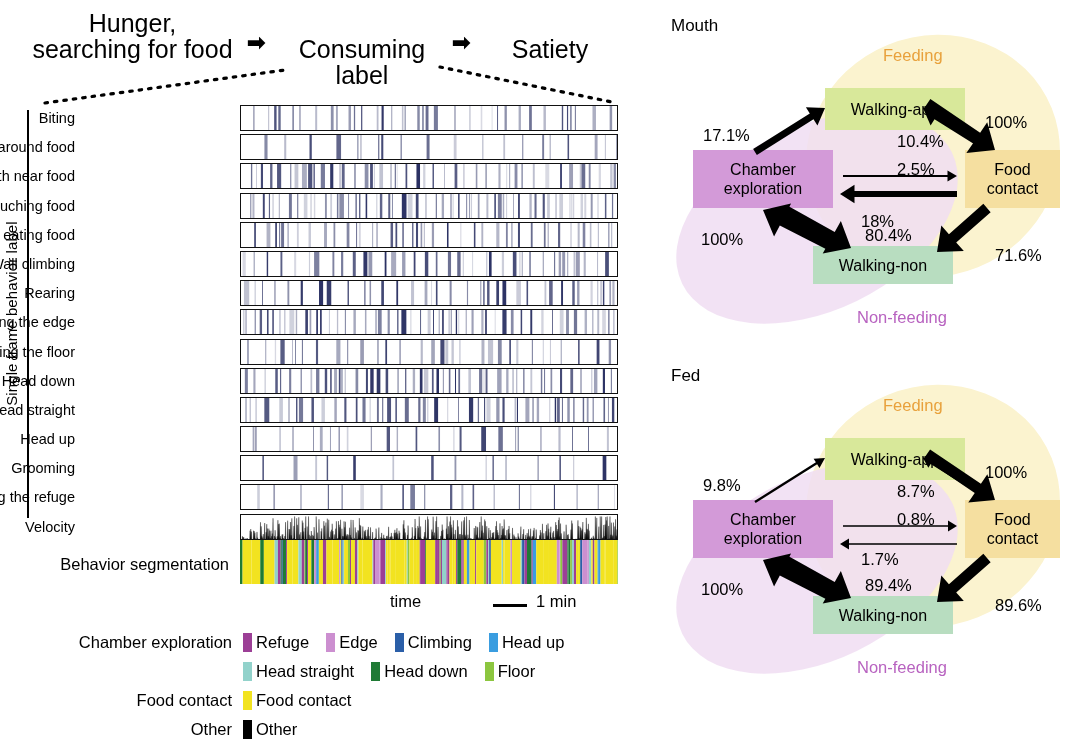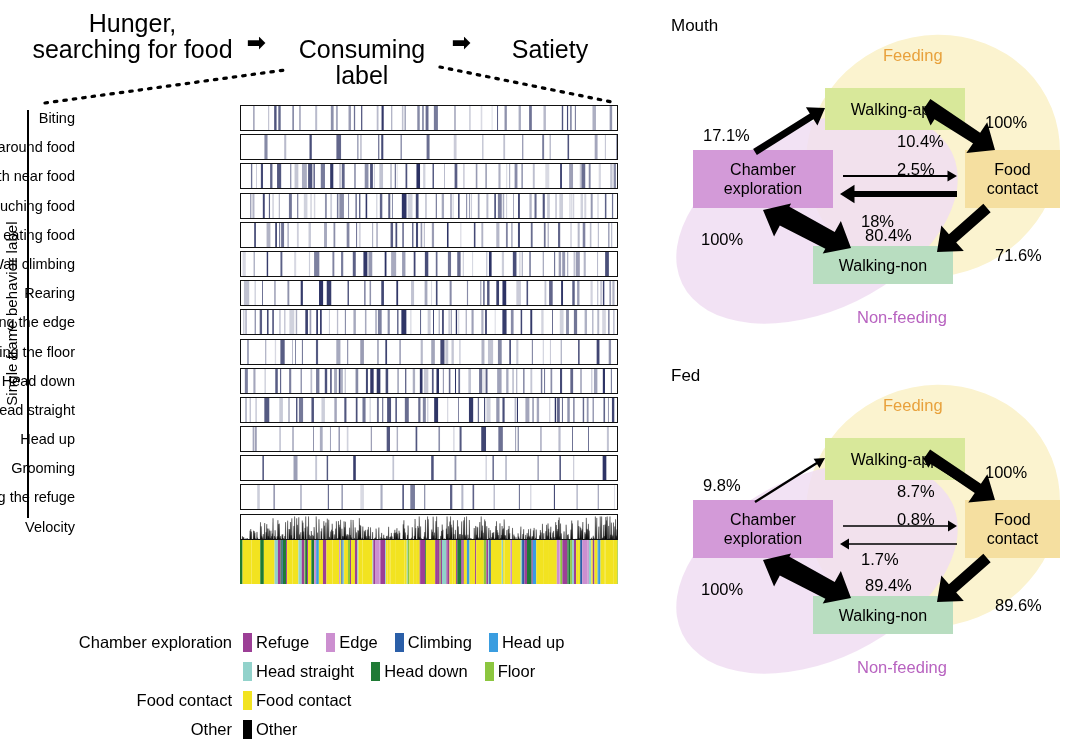--- a/index.html
+++ b/index.html
@@ -723,20 +723,21 @@
         </div>
       </div>
       <div class="rrow">
         <div class="rlabel">Velocity</div>
         <div class="vtrack"><svg viewBox="0 0 378 26" preserveAspectRatio="none">
             <path d="M0,26 L0.0,25.7 L0.3,26 L0.7,24.5 L1.0,26 L1.4,21.3 L1.8,26 L2.1,22.1 L2.4,26 L2.8,22.5 L3.1,26 L3.5,24.0 L3.9,26 L4.2,25.7 L4.5,26 L4.9,23.6 L5.3,26 L5.6,24.0 L6.0,26 L6.3,23.2 L6.7,26 L7.0,24.6 L7.4,26 L7.7,24.5 L8.1,26 L8.4,25.8 L8.8,26 L9.1,15.8 L9.4,26 L9.8,14.1 L10.1,26 L10.5,16.7 L10.8,26 L11.2,24.5 L11.5,26 L11.9,25.9 L12.2,26 L12.6,15.8 L12.9,26 L13.3,16.2 L13.6,26 L14.0,17.8 L14.3,26 L14.7,23.6 L15.0,26 L15.4,24.5 L15.7,26 L16.1,17.0 L16.4,26 L16.8,22.8 L17.1,26 L17.5,24.8 L17.8,26 L18.2,25.9 L18.5,26 L18.9,25.9 L19.2,26 L19.6,7.3 L19.9,26 L20.3,11.4 L20.6,26 L21.0,20.9 L21.3,26 L21.7,22.6 L22.0,26 L22.4,19.2 L22.7,26 L23.1,25.9 L23.4,26 L23.8,8.1 L24.1,26 L24.5,24.0 L24.8,26 L25.2,17.3 L25.5,26 L25.9,9.2 L26.2,26 L26.6,13.6 L26.9,26 L27.3,21.2 L27.6,26 L28.0,13.7 L28.3,26 L28.7,15.6 L29.0,26 L29.4,23.1 L29.7,26 L30.1,15.8 L30.4,26 L30.8,21.3 L31.1,26 L31.5,18.6 L31.8,26 L32.2,3.3 L32.5,26 L32.9,26.0 L33.2,26 L33.6,21.1 L33.9,26 L34.3,15.3 L34.6,26 L35.0,22.5 L35.3,26 L35.7,24.4 L36.0,26 L36.4,21.3 L36.8,26 L37.1,5.2 L37.5,26 L37.8,9.2 L38.2,26 L38.5,8.7 L38.9,26 L39.2,22.9 L39.6,26 L39.9,21.1 L40.3,26 L40.6,25.0 L41.0,26 L41.3,19.7 L41.7,26 L42.0,19.4 L42.4,26 L42.7,23.3 L43.1,26 L43.4,25.8 L43.8,26 L44.1,21.1 L44.5,26 L44.8,7.2 L45.2,26 L45.5,25.9 L45.9,26 L46.2,24.6 L46.6,26 L46.9,5.7 L47.3,26 L47.6,25.9 L48.0,26 L48.3,14.2 L48.7,26 L49.0,14.3 L49.4,26 L49.7,7.1 L50.1,26 L50.4,20.3 L50.8,26 L51.1,3.4 L51.5,26 L51.8,24.7 L52.2,26 L52.5,23.1 L52.9,26 L53.2,11.0 L53.6,26 L53.9,1.5 L54.3,26 L54.6,25.9 L55.0,26 L55.3,24.8 L55.7,26 L56.0,3.3 L56.4,26 L56.7,9.9 L57.1,26 L57.4,25.5 L57.8,26 L58.1,2.3 L58.5,26 L58.8,19.6 L59.2,26 L59.5,25.9 L59.9,26 L60.2,17.3 L60.6,26 L60.9,24.3 L61.3,26 L61.6,5.6 L62.0,26 L62.3,7.7 L62.7,26 L63.0,16.6 L63.4,26 L63.7,25.0 L64.1,26 L64.4,13.0 L64.8,26 L65.1,1.5 L65.5,26 L65.8,25.8 L66.2,26 L66.5,11.6 L66.9,26 L67.2,25.0 L67.6,26 L67.9,1.5 L68.3,26 L68.6,19.9 L69.0,26 L69.3,25.6 L69.7,26 L70.0,20.9 L70.4,26 L70.7,16.1 L71.1,26 L71.4,24.8 L71.8,26 L72.1,20.0 L72.5,26 L72.8,21.1 L73.2,26 L73.5,12.2 L73.9,26 L74.2,23.9 L74.6,26 L74.9,24.6 L75.3,26 L75.6,1.5 L76.0,26 L76.3,23.8 L76.7,26 L77.0,17.7 L77.4,26 L77.7,25.0 L78.1,26 L78.4,4.3 L78.8,26 L79.1,25.7 L79.5,26 L79.8,25.8 L80.2,26 L80.5,16.4 L80.9,26 L81.2,13.5 L81.6,26 L81.9,25.3 L82.3,26 L82.6,24.6 L83.0,26 L83.3,6.2 L83.7,26 L84.0,10.8 L84.4,26 L84.7,25.2 L85.1,26 L85.4,7.6 L85.8,26 L86.1,26.0 L86.5,26 L86.8,3.7 L87.2,26 L87.5,24.7 L87.9,26 L88.2,4.8 L88.6,26 L88.9,22.0 L89.3,26 L89.6,23.6 L90.0,26 L90.3,16.6 L90.7,26 L91.0,14.8 L91.4,26 L91.7,8.8 L92.1,26 L92.4,16.2 L92.8,26 L93.1,24.7 L93.5,26 L93.8,19.5 L94.2,26 L94.5,24.9 L94.9,26 L95.2,13.7 L95.6,26 L95.9,6.3 L96.3,26 L96.6,24.6 L97.0,26 L97.3,23.1 L97.7,26 L98.0,6.1 L98.4,26 L98.7,9.8 L99.1,26 L99.4,12.3 L99.8,26 L100.1,4.8 L100.5,26 L100.8,24.2 L101.2,26 L101.5,13.8 L101.9,26 L102.2,21.2 L102.6,26 L102.9,21.4 L103.3,26 L103.6,6.4 L104.0,26 L104.3,12.4 L104.7,26 L105.0,6.8 L105.4,26 L105.7,19.6 L106.1,26 L106.4,21.1 L106.8,26 L107.1,19.4 L107.5,26 L107.8,19.8 L108.2,26 L108.5,25.3 L108.9,26 L109.2,12.8 L109.6,26 L109.9,20.1 L110.3,26 L110.6,4.9 L111.0,26 L111.3,22.7 L111.7,26 L112.0,26.0 L112.4,26 L112.7,5.0 L113.1,26 L113.4,24.2 L113.8,26 L114.1,23.3 L114.5,26 L114.8,12.5 L115.2,26 L115.5,25.8 L115.9,26 L116.2,17.5 L116.6,26 L116.9,23.9 L117.3,26 L117.6,15.3 L118.0,26 L118.3,15.9 L118.7,26 L119.0,3.2 L119.4,26 L119.7,10.0 L120.1,26 L120.4,10.9 L120.8,26 L121.1,23.9 L121.5,26 L121.8,22.8 L122.2,26 L122.5,11.6 L122.9,26 L123.2,25.9 L123.6,26 L123.9,15.8 L124.3,26 L124.6,16.8 L125.0,26 L125.3,15.0 L125.7,26 L126.0,21.3 L126.4,26 L126.7,23.3 L127.1,26 L127.4,14.7 L127.8,26 L128.1,12.0 L128.5,26 L128.8,21.0 L129.2,26 L129.5,25.7 L129.9,26 L130.2,12.5 L130.6,26 L130.9,26.0 L131.3,26 L131.6,26.0 L132.0,26 L132.3,17.2 L132.7,26 L133.0,25.5 L133.4,26 L133.7,24.7 L134.1,26 L134.4,23.3 L134.8,26 L135.1,22.7 L135.5,26 L135.8,13.7 L136.2,26 L136.5,25.9 L136.9,26 L137.2,25.1 L137.6,26 L137.9,25.9 L138.3,26 L138.6,12.6 L139.0,26 L139.3,24.0 L139.7,26 L140.0,25.1 L140.4,26 L140.7,22.4 L141.1,26 L141.4,18.0 L141.8,26 L142.1,23.4 L142.5,26 L142.8,25.9 L143.2,26 L143.5,19.9 L143.9,26 L144.2,23.1 L144.6,26 L144.9,23.8 L145.3,26 L145.6,23.7 L146.0,26 L146.3,21.3 L146.7,26 L147.0,20.9 L147.4,26 L147.7,25.9 L148.1,26 L148.4,11.9 L148.8,26 L149.1,25.4 L149.5,26 L149.8,22.2 L150.2,26 L150.5,21.6 L150.8,26 L151.2,18.0 L151.5,26 L151.9,21.5 L152.2,26 L152.6,25.6 L152.9,26 L153.3,25.0 L153.6,26 L154.0,18.0 L154.3,26 L154.7,14.9 L155.0,26 L155.4,18.0 L155.7,26 L156.1,17.3 L156.4,26 L156.8,13.3 L157.1,26 L157.5,18.8 L157.8,26 L158.2,23.8 L158.5,26 L158.9,15.8 L159.2,26 L159.6,17.8 L159.9,26 L160.3,24.5 L160.6,26 L161.0,25.4 L161.3,26 L161.7,25.9 L162.0,26 L162.4,25.7 L162.7,26 L163.1,9.4 L163.4,26 L163.8,5.3 L164.1,26 L164.5,13.6 L164.8,26 L165.2,17.6 L165.5,26 L165.9,25.8 L166.2,26 L166.6,24.8 L166.9,26 L167.3,20.0 L167.6,26 L168.0,10.6 L168.3,26 L168.7,25.9 L169.0,26 L169.4,25.2 L169.7,26 L170.1,23.8 L170.4,26 L170.8,25.6 L171.1,26 L171.5,22.8 L171.8,26 L172.2,12.3 L172.5,26 L172.9,24.2 L173.2,26 L173.6,25.8 L173.9,26 L174.3,21.0 L174.6,26 L175.0,4.0 L175.3,26 L175.7,13.2 L176.0,26 L176.4,24.6 L176.7,26 L177.1,25.5 L177.4,26 L177.8,11.0 L178.1,26 L178.5,12.8 L178.8,26 L179.2,1.5 L179.5,26 L179.9,22.1 L180.2,26 L180.6,11.5 L180.9,26 L181.3,23.4 L181.6,26 L182.0,26.0 L182.3,26 L182.7,25.8 L183.0,26 L183.4,25.0 L183.7,26 L184.1,21.7 L184.4,26 L184.8,17.2 L185.1,26 L185.5,4.9 L185.8,26 L186.2,22.8 L186.5,26 L186.9,26.0 L187.2,26 L187.6,1.5 L187.9,26 L188.3,4.3 L188.6,26 L189.0,25.7 L189.3,26 L189.7,25.1 L190.0,26 L190.4,25.6 L190.7,26 L191.1,25.9 L191.4,26 L191.8,14.6 L192.1,26 L192.5,16.9 L192.8,26 L193.2,1.7 L193.5,26 L193.9,20.5 L194.2,26 L194.6,17.7 L194.9,26 L195.3,23.4 L195.6,26 L196.0,6.2 L196.3,26 L196.7,1.5 L197.0,26 L197.4,25.9 L197.7,26 L198.1,12.0 L198.4,26 L198.8,25.5 L199.1,26 L199.5,24.4 L199.8,26 L200.2,25.7 L200.5,26 L200.9,21.0 L201.2,26 L201.6,16.0 L201.9,26 L202.3,9.6 L202.6,26 L203.0,14.9 L203.3,26 L203.7,25.9 L204.0,26 L204.4,23.6 L204.7,26 L205.1,25.8 L205.4,26 L205.8,25.3 L206.1,26 L206.5,13.7 L206.8,26 L207.2,1.5 L207.5,26 L207.9,19.1 L208.2,26 L208.6,11.3 L208.9,26 L209.3,23.0 L209.6,26 L210.0,6.6 L210.3,26 L210.7,1.5 L211.0,26 L211.4,9.8 L211.7,26 L212.1,12.5 L212.4,26 L212.8,25.5 L213.1,26 L213.5,5.4 L213.8,26 L214.2,19.2 L214.5,26 L214.9,25.3 L215.2,26 L215.6,15.0 L215.9,26 L216.3,25.7 L216.6,26 L217.0,23.8 L217.3,26 L217.7,5.2 L218.0,26 L218.4,11.5 L218.7,26 L219.1,23.7 L219.4,26 L219.8,19.3 L220.1,26 L220.5,19.2 L220.8,26 L221.2,24.8 L221.5,26 L221.9,6.5 L222.2,26 L222.6,19.9 L222.9,26 L223.3,24.6 L223.6,26 L224.0,5.4 L224.3,26 L224.7,2.2 L225.0,26 L225.4,19.9 L225.7,26 L226.1,21.5 L226.4,26 L226.8,1.5 L227.1,26 L227.5,25.4 L227.8,26 L228.2,19.8 L228.5,26 L228.9,23.2 L229.2,26 L229.6,5.0 L229.9,26 L230.3,25.1 L230.6,26 L231.0,23.1 L231.3,26 L231.7,23.8 L232.0,26 L232.4,25.1 L232.7,26 L233.1,25.9 L233.4,26 L233.8,23.9 L234.1,26 L234.5,13.1 L234.8,26 L235.2,25.2 L235.5,26 L235.9,11.0 L236.2,26 L236.6,19.9 L236.9,26 L237.3,11.8 L237.6,26 L238.0,12.5 L238.3,26 L238.7,22.7 L239.0,26 L239.4,23.7 L239.7,26 L240.1,7.1 L240.4,26 L240.8,22.8 L241.1,26 L241.5,1.5 L241.8,26 L242.2,15.7 L242.5,26 L242.9,10.7 L243.2,26 L243.6,17.8 L243.9,26 L244.3,25.3 L244.6,26 L245.0,4.5 L245.3,26 L245.7,6.3 L246.0,26 L246.4,26.0 L246.7,26 L247.1,11.3 L247.4,26 L247.8,25.9 L248.1,26 L248.5,25.7 L248.8,26 L249.2,13.0 L249.5,26 L249.9,23.1 L250.2,26 L250.6,15.2 L250.9,26 L251.3,25.7 L251.6,26 L252.0,22.4 L252.3,26 L252.7,18.0 L253.0,26 L253.4,17.8 L253.7,26 L254.1,17.3 L254.4,26 L254.8,25.6 L255.1,26 L255.5,22.9 L255.8,26 L256.2,11.1 L256.5,26 L256.9,6.3 L257.2,26 L257.6,15.1 L257.9,26 L258.3,17.6 L258.6,26 L259.0,20.2 L259.3,26 L259.7,26.0 L260.0,26 L260.4,8.4 L260.7,26 L261.1,23.0 L261.4,26 L261.8,20.1 L262.1,26 L262.5,11.1 L262.8,26 L263.2,14.4 L263.5,26 L263.9,13.5 L264.2,26 L264.6,4.5 L264.9,26 L265.3,20.1 L265.6,26 L266.0,20.7 L266.3,26 L266.7,23.6 L267.0,26 L267.4,15.1 L267.7,26 L268.1,25.2 L268.4,26 L268.8,14.0 L269.1,26 L269.5,11.0 L269.8,26 L270.2,18.4 L270.5,26 L270.9,25.9 L271.2,26 L271.6,24.9 L271.9,26 L272.3,25.9 L272.6,26 L273.0,13.0 L273.3,26 L273.7,25.9 L274.0,26 L274.4,19.7 L274.7,26 L275.1,21.4 L275.4,26 L275.8,25.2 L276.1,26 L276.5,22.4 L276.8,26 L277.2,25.4 L277.5,26 L277.9,24.4 L278.2,26 L278.6,18.4 L278.9,26 L279.3,21.7 L279.6,26 L280.0,23.6 L280.3,26 L280.7,25.1 L281.0,26 L281.4,11.7 L281.7,26 L282.1,25.3 L282.4,26 L282.8,24.0 L283.1,26 L283.5,19.1 L283.8,26 L284.2,14.3 L284.5,26 L284.9,26.0 L285.2,26 L285.6,24.5 L285.9,26 L286.3,20.0 L286.6,26 L287.0,24.5 L287.3,26 L287.7,18.2 L288.0,26 L288.4,21.8 L288.7,26 L289.1,14.3 L289.4,26 L289.8,20.9 L290.1,26 L290.5,22.3 L290.8,26 L291.2,13.8 L291.5,26 L291.9,23.9 L292.2,26 L292.6,21.6 L292.9,26 L293.3,21.4 L293.6,26 L294.0,15.5 L294.3,26 L294.7,13.0 L295.0,26 L295.4,26.0 L295.7,26 L296.1,23.0 L296.4,26 L296.8,14.6 L297.1,26 L297.5,25.5 L297.8,26 L298.2,25.9 L298.5,26 L298.9,26.0 L299.2,26 L299.6,26.0 L299.9,26 L300.3,20.5 L300.6,26 L301.0,15.2 L301.3,26 L301.7,17.6 L302.0,26 L302.4,24.5 L302.7,26 L303.1,8.9 L303.4,26 L303.8,24.9 L304.1,26 L304.5,18.3 L304.8,26 L305.2,25.0 L305.5,26 L305.9,25.9 L306.2,26 L306.6,16.2 L306.9,26 L307.3,9.9 L307.6,26 L308.0,20.8 L308.3,26 L308.7,8.5 L309.0,26 L309.4,13.8 L309.7,26 L310.1,26.0 L310.4,26 L310.8,17.5 L311.1,26 L311.5,11.8 L311.8,26 L312.2,22.7 L312.5,26 L312.9,24.5 L313.2,26 L313.6,17.6 L313.9,26 L314.3,16.0 L314.6,26 L315.0,22.3 L315.3,26 L315.7,25.9 L316.0,26 L316.4,7.2 L316.7,26 L317.1,10.1 L317.4,26 L317.8,16.2 L318.1,26 L318.5,14.2 L318.8,26 L319.2,5.1 L319.5,26 L319.9,2.5 L320.2,26 L320.6,21.4 L320.9,26 L321.3,8.6 L321.6,26 L322.0,18.5 L322.3,26 L322.7,25.7 L323.0,26 L323.4,26.0 L323.7,26 L324.1,25.6 L324.4,26 L324.8,16.5 L325.1,26 L325.5,24.9 L325.8,26 L326.2,25.5 L326.5,26 L326.9,9.8 L327.2,26 L327.6,25.9 L327.9,26 L328.3,20.1 L328.6,26 L329.0,19.3 L329.3,26 L329.7,26.0 L330.0,26 L330.4,24.9 L330.7,26 L331.1,25.2 L331.4,26 L331.8,14.7 L332.1,26 L332.5,5.6 L332.8,26 L333.2,8.5 L333.5,26 L333.9,25.8 L334.2,26 L334.6,25.5 L334.9,26 L335.3,25.9 L335.6,26 L336.0,24.6 L336.3,26 L336.7,23.9 L337.0,26 L337.4,25.7 L337.7,26 L338.1,24.0 L338.4,26 L338.8,5.4 L339.1,26 L339.5,11.1 L339.8,26 L340.2,23.3 L340.5,26 L340.9,11.8 L341.2,26 L341.6,13.1 L341.9,26 L342.3,15.6 L342.6,26 L343.0,14.3 L343.3,26 L343.7,7.1 L344.0,26 L344.4,25.9 L344.7,26 L345.1,25.8 L345.4,26 L345.8,17.3 L346.1,26 L346.5,18.8 L346.8,26 L347.2,2.9 L347.5,26 L347.9,13.9 L348.2,26 L348.6,14.6 L348.9,26 L349.3,8.9 L349.6,26 L350.0,15.7 L350.3,26 L350.7,25.6 L351.0,26 L351.4,25.9 L351.7,26 L352.1,23.4 L352.4,26 L352.8,22.6 L353.1,26 L353.5,25.8 L353.8,26 L354.2,20.9 L354.5,26 L354.9,22.7 L355.2,26 L355.6,23.9 L355.9,26 L356.3,1.5 L356.6,26 L357.0,25.0 L357.3,26 L357.7,2.9 L358.0,26 L358.4,24.0 L358.7,26 L359.1,25.8 L359.4,26 L359.8,11.7 L360.1,26 L360.5,25.3 L360.8,26 L361.2,1.5 L361.5,26 L361.9,24.4 L362.2,26 L362.6,1.5 L362.9,26 L363.3,23.1 L363.6,26 L364.0,22.6 L364.3,26 L364.7,10.0 L365.0,26 L365.4,21.2 L365.7,26 L366.1,9.6 L366.4,26 L366.8,2.0 L367.1,26 L367.5,5.5 L367.8,26 L368.2,1.5 L368.5,26 L368.9,26.0 L369.2,26 L369.6,11.0 L369.9,26 L370.3,23.7 L370.6,26 L371.0,1.5 L371.3,26 L371.7,19.8 L372.0,26 L372.4,7.7 L372.7,26 L373.1,19.9 L373.4,26 L373.8,21.2 L374.1,26 L374.5,7.6 L374.8,26 L375.2,23.9 L375.5,26 L375.9,11.5 L376.2,26 L376.6,4.3 L376.9,26 L377.3,20.8 L377.6,26 L378.0,14.5 L378.3,26 L378,26 Z" fill="#000" stroke="#000" stroke-width="0.35"></path>
           </svg></div>
       </div>
     </div>
 
+  <div class="seg-label">Behavior segmentation</div>
   <div class="segrow" id="segrow">
       <svg viewBox="0 0 378 44" preserveAspectRatio="none">
         <rect x="0.00" y="0" width="2.57" height="44" fill="#1f7a35"></rect>
         <rect x="2.57" y="0" width="8.89" height="44" fill="#f2e320"></rect>
         <rect x="11.47" y="0" width="8.80" height="44" fill="#f2e320"></rect>
         <rect x="20.27" y="0" width="3.58" height="44" fill="#1f7a35"></rect>
         <rect x="23.85" y="0" width="10.75" height="44" fill="#f2e320"></rect>
         <rect x="34.60" y="0" width="3.32" height="44" fill="#92d2cb"></rect>
         <rect x="37.92" y="0" width="2.75" height="44" fill="#9c3f96"></rect>
         <rect x="40.67" y="0" width="1.12" height="44" fill="#1f7a35"></rect>
@@ -853,20 +854,25 @@
         <rect x="357.63" y="0" width="1.21" height="44" fill="#3a9de0"></rect>
         <rect x="358.83" y="0" width="1.67" height="44" fill="#3a9de0"></rect>
         <rect x="360.50" y="0" width="3.74" height="44" fill="#f2e320"></rect>
         <rect x="364.24" y="0" width="1.40" height="44" fill="#f2e320"></rect>
         <rect x="365.65" y="0" width="8.14" height="44" fill="#f2e320"></rect>
         <rect x="373.78" y="0" width="3.57" height="44" fill="#f2e320"></rect>
         <rect x="377.35" y="0" width="0.65" height="44" fill="#8cc63f"></rect>
       </svg>
     </div>
 
+  <div class="timewrap">
+    <div class="time-txt">time</div>
+    <div class="scalebar"></div>
+    <div class="scale-txt">1 min</div>
+  </div>
 
   <div class="legend" id="legend">
       <div class="leg-row">
         <div class="leg-cat">Chamber exploration</div>
         <div class="leg-items">
           <div class="leg-item">
             <span class="sw" style="background: rgb(156, 63, 150);"></span>
             <span class="leg-txt">Refuge</span>
           </div>
           <div class="leg-item">

